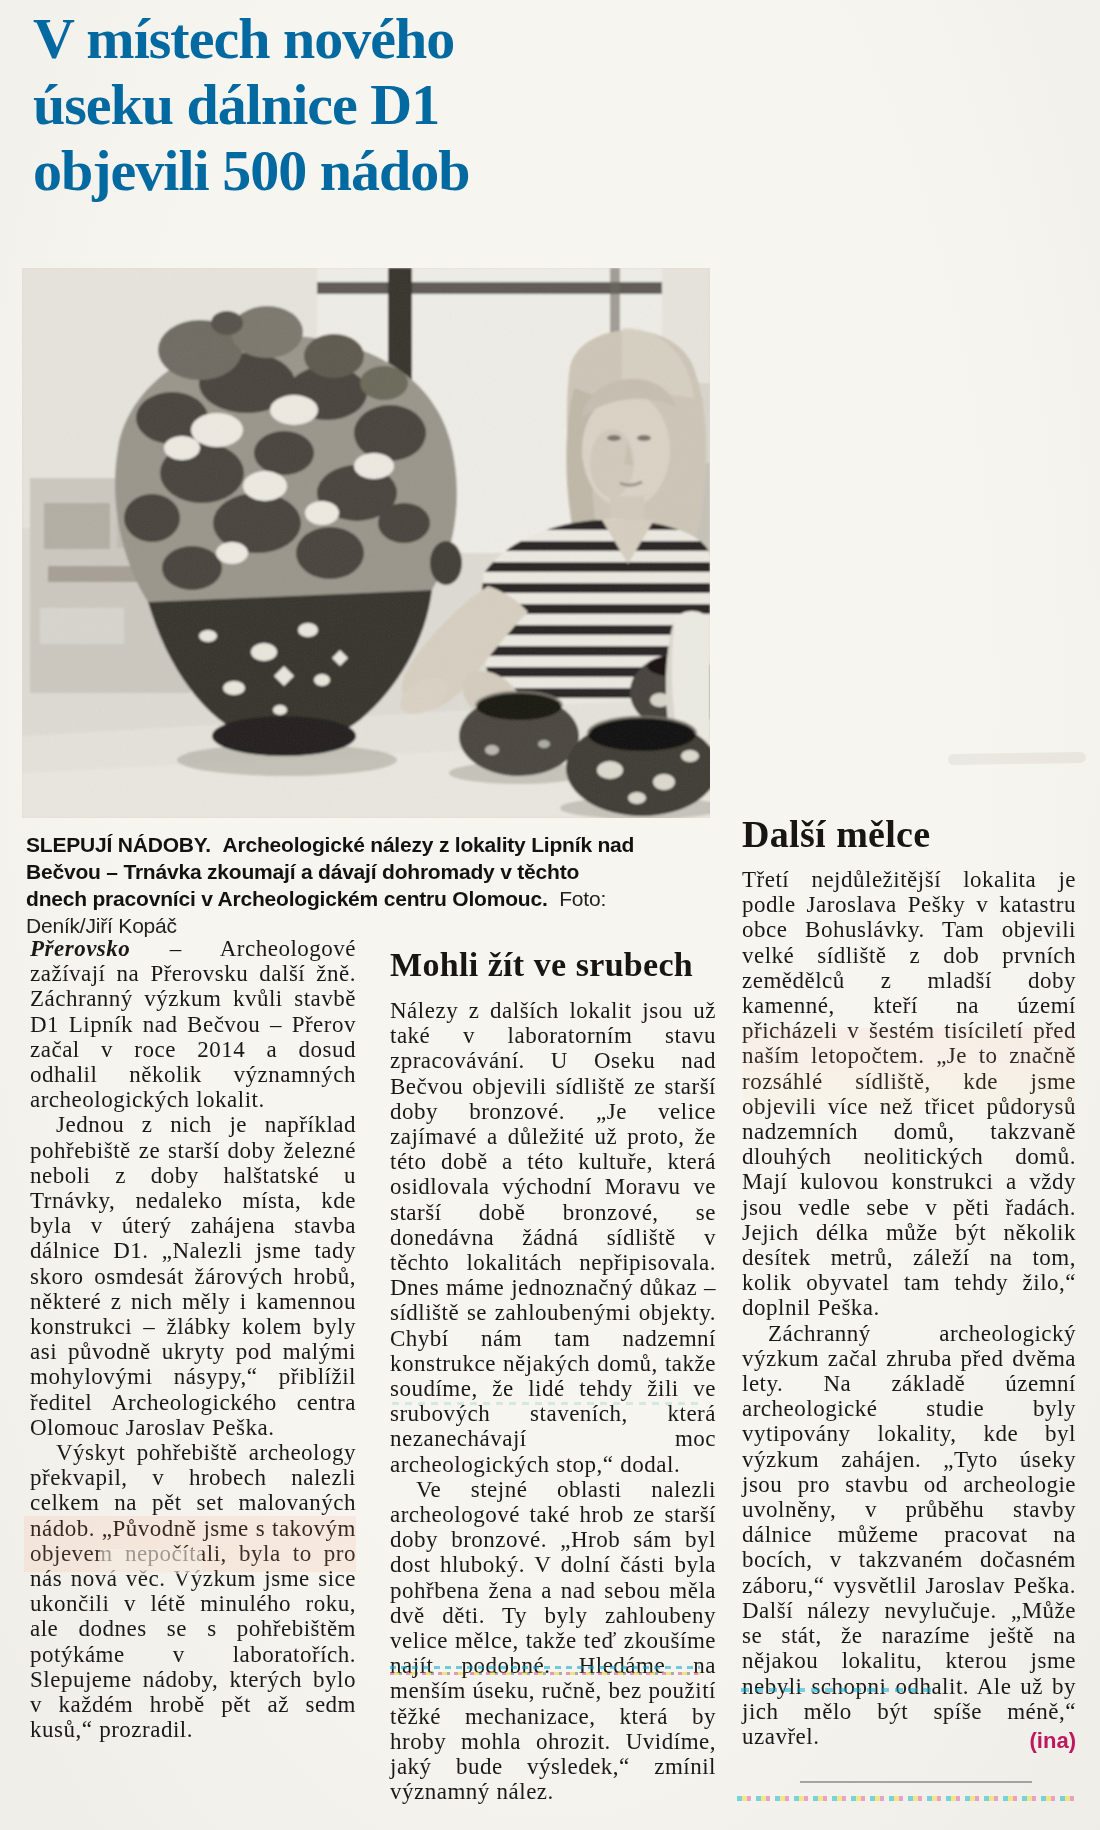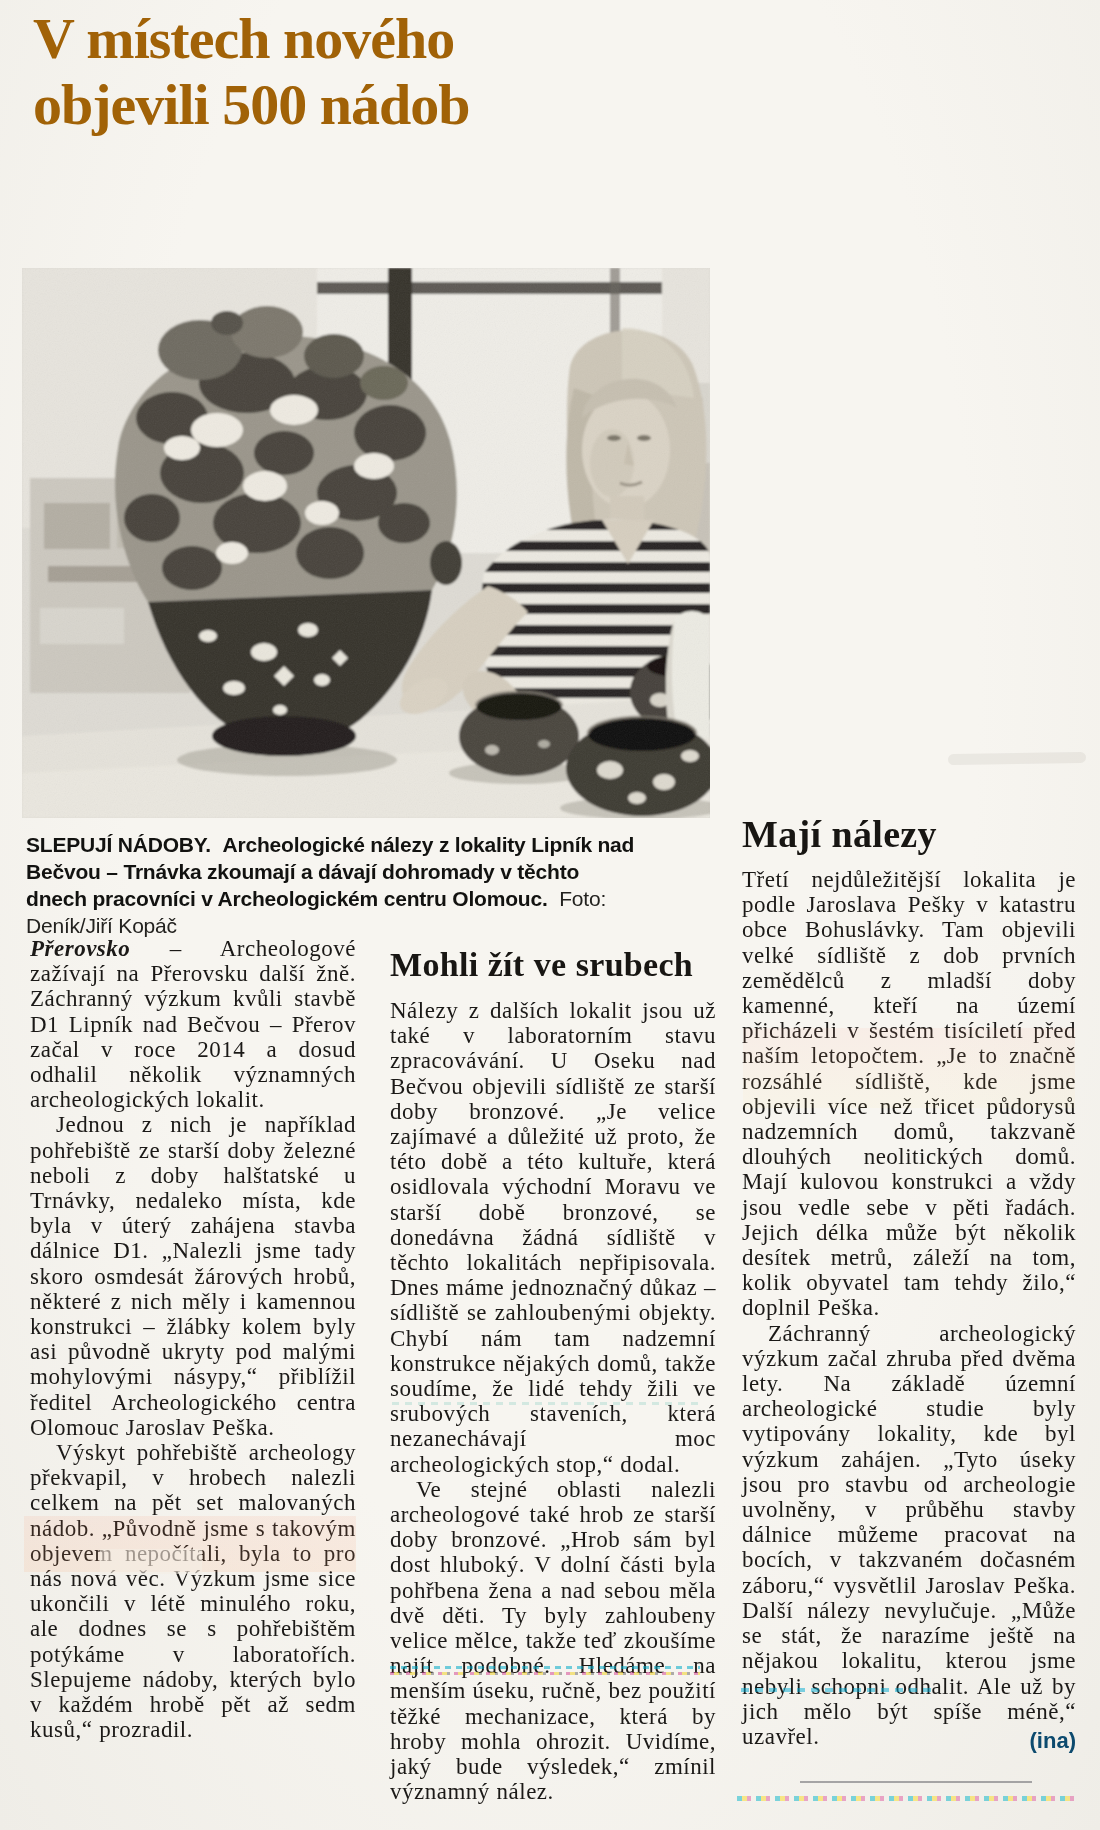--- a/index.html
+++ b/index.html
@@ -8,21 +8,21 @@
     background:radial-gradient(ellipse at 50% 38%, #f7f5f0 55%, #efede7 100%);
     font-family:"Liberation Serif", serif;
     color:#1b1917;
   }
   .abs{position:absolute;}
   
   .headline{
     left:33px;top:6px;margin:0;
     font-family:"Liberation Serif", serif;
     font-weight:700;font-size:58px;line-height:66px;letter-spacing:-1px;
-    color:#a16207;
+    color:#0369a1;
   }
   .headline .hl{display:block;}
   
   .photo{left:22px;top:268px;width:688px;height:550px;background:#dedbd4;}
   .photo svg{display:block;}
   
   .caption{
     left:26px;top:831px;width:614px;margin:0;
     font-family:"Liberation Sans", sans-serif;
     font-size:21px;line-height:27px;color:#121210;
@@ -46,21 +46,21 @@
   .subhead{
     font-family:"Liberation Serif", serif;font-weight:700;color:#181613;
     margin:0;text-align:left;letter-spacing:0.3px;
   }
   .subhead-mid{font-size:34px;line-height:38px;white-space:nowrap;margin-bottom:14px;margin-top:24px;}
   .subhead-right{font-size:38px;line-height:45px;margin-bottom:10px;}
   .subhead-right span{display:block;}
   .signature{
     position:absolute;right:0;bottom:-4px;
     font-family:"Liberation Sans", sans-serif;font-weight:700;font-size:22px;
-    color:#0c4a6e;letter-spacing:0;
+    color:#be185d;letter-spacing:0;
     background:transparent;
   }
   .right-body{position:relative;}
   
   .art{position:absolute;pointer-events:none;}
   .art-tint-left{left:24px;top:1516px;width:332px;height:56px;
     background:linear-gradient(180deg, rgba(250,130,90,0.10), rgba(250,170,120,0.16));}
   .art-fade-nadob{left:100px;top:1549px;width:102px;height:25px;background:rgba(244,239,230,0.55);}
   .art-tint-right{left:743px;top:1028px;width:332px;height:80px;
     background:linear-gradient(180deg, rgba(255,170,150,0.10), rgba(255,230,140,0.08));}
@@ -78,20 +78,21 @@
   .art-smudge{left:948px;top:753px;width:138px;height:11px;background:rgba(125,120,112,0.10);
     border-radius:6px;transform:rotate(-1deg);}
 </style>
 </head>
 <body>
 
 <div class="abs" style="inset:0;">
 
   <h1 class="abs headline">
     <span class="hl">V místech nového</span>
+    <span class="hl">úseku dálnice D1</span>
     <span class="hl">objevili 500 nádob</span>
   </h1>
 
   <div class="abs photo">
     <svg viewBox="0 0 688 550" width="688" height="550">
       <defs>
         <pattern id="stripes" width="10" height="21" patternUnits="userSpaceOnUse">
           <rect width="10" height="21" fill="#ece9e1"></rect>
           <rect width="10" height="10" fill="#262420"></rect>
         </pattern>
@@ -231,21 +232,21 @@
   </div>
 
   <div class="abs col col-mid">
     <h2 class="subhead subhead-mid">Mohli žít ve srubech</h2>
     <p>Nálezy z dalších lokalit jsou už také v laboratorním stavu zpracovávání. U Oseku nad Bečvou objevili sídliště ze starší doby bronzové. „Je velice zajímavé a důležité už proto, že této době a této kultuře, která osidlovala východní Moravu ve starší době bronzové, se donedávna žádná sídliště v těchto lokalitách nepřipisovala. Dnes máme jednoznačný důkaz – sídliště se zahloubenými objekty. Chybí nám tam nadzemní konstrukce nějakých domů, takže soudíme, že lidé tehdy žili ve srubových staveních, která nezanechávají moc archeologických stop,“ dodal.</p>
     <p class="indent">Ve stejné oblasti nalezli archeologové také hrob ze starší doby bronzové. „Hrob sám byl dost hluboký. V dolní části byla pohřbena žena a nad sebou měla dvě děti. Ty byly zahloubeny velice mělce, takže teď zkoušíme najít podobné. Hledáme na menším úseku, ručně, bez použití těžké mechanizace, která by hroby mohla ohrozit. Uvidíme, jaký bude výsledek,“ zmínil významný nález.</p>
   </div>
 
   <div class="col col-right">
     <h2 class="subhead subhead-right">
-      <span>Mají nálezy</span>
+      <span>Další mělce</span>
     </h2>
     <div class="right-body">
       <p>Třetí nejdůležitější lokalita je podle Jaroslava Pešky v katastru obce Bohuslávky. Tam objevili velké sídliště z dob prvních zemědělců z mladší doby kamenné, kteří na území přicházeli v šestém tisíciletí před naším letopočtem. „Je to značně rozsáhlé sídliště, kde jsme objevili více než třicet půdorysů nadzemních domů, takzvaně dlouhých neolitických domů. Mají kulovou konstrukci a vždy jsou vedle sebe v pěti řadách. Jejich délka může být několik desítek metrů, záleží na tom, kolik obyvatel tam tehdy žilo,“ doplnil Peška.</p>
       <p class="indent">Záchranný archeologický výzkum začal zhruba před dvěma lety. Na základě územní archeologické studie byly vytipovány lokality, kde byl výzkum zahájen. „Tyto úseky jsou pro stavbu od archeologie uvolněny, v průběhu stavby dálnice můžeme pracovat na bocích, v takzvaném dočasném záboru,“ vysvětlil Jaroslav Peška. Další nálezy nevylučuje. „Může se stát, že narazíme ještě na nějakou lokalitu, kterou jsme nebyli schopni odhalit. Ale už by jich mělo být spíše méně,“ uzavřel.</p>
       <span class="signature">(ina)</span>
     </div>
   </div>
 
   <div class="art art-tint-left"></div>
   <div class="art art-fade-nadob"></div>

